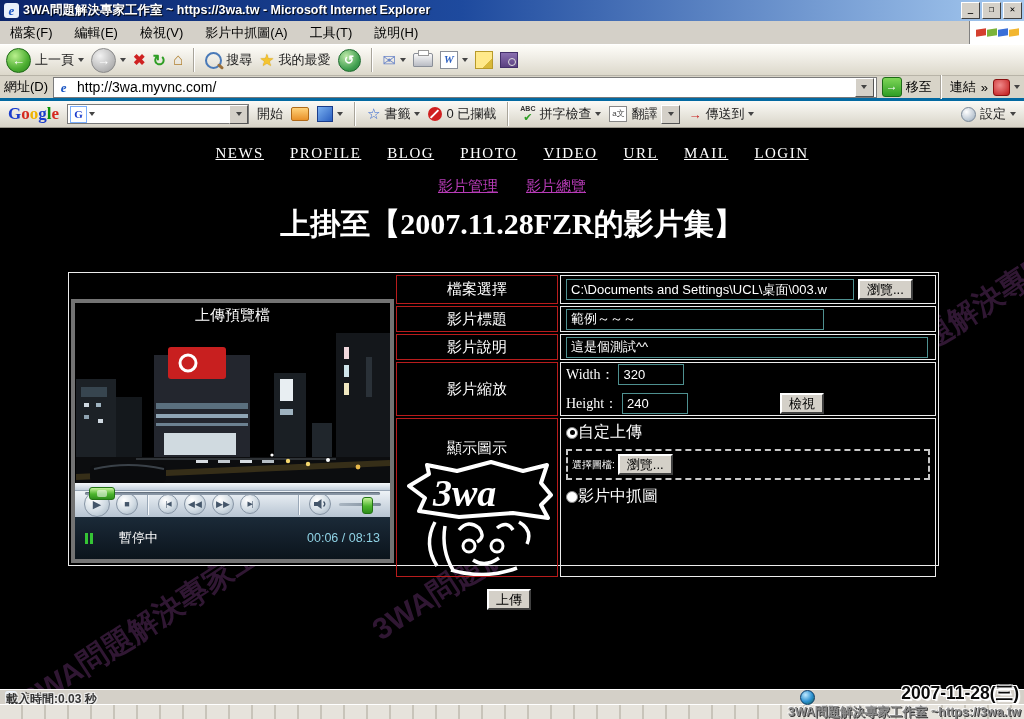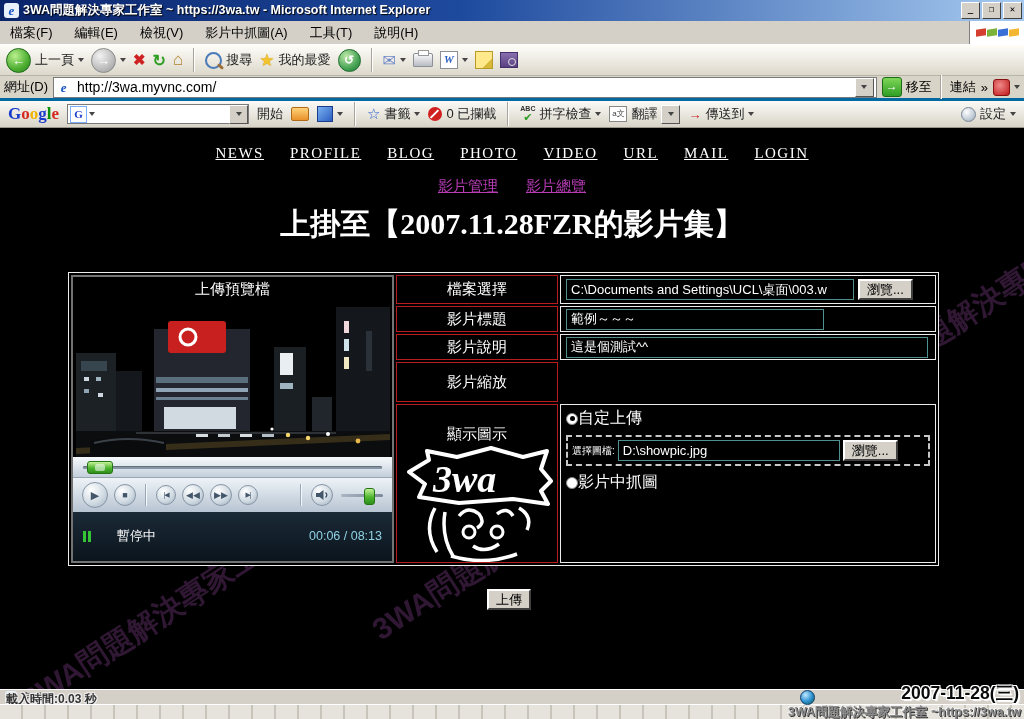--- a/index.html
+++ b/index.html
@@ -89,21 +89,21 @@
   #navlinks{position:absolute;left:0;top:16px;width:100%;text-align:center;}
   #navlinks a{color:#fff;font:15px "Liberation Serif",serif;letter-spacing:1.5px;text-decoration:underline;margin:0 13px;}
   #subnav{position:absolute;left:0;top:49px;width:100%;text-align:center;}
   #subnav a{color:#b83cb8;font:15px "Liberation Serif",serif;text-decoration:underline;margin:0 14px;}
   #pagetitle{position:absolute;left:0;top:76px;width:100%;text-align:center;color:#fff;
     font:bold 30px "Liberation Serif",serif;margin:0;}
 
   
   #maintable{position:absolute;left:68px;top:144px;width:871px;height:294px;box-sizing:border-box;
     border:1px solid #ececec;padding:2px;display:flex;gap:2px;background:#000;}
-  #previewcell{width:328px;box-sizing:border-box;border:2px solid #737373;display:flex;flex-direction:column;}
+  #previewcell{width:328px;box-sizing:border-box;border:4px solid #737373;display:flex;flex-direction:column;margin-top:24px;}
   .ptitle{text-align:center;color:#fff;font:15px "Liberation Serif",serif;padding:3px 0 2px;}
   .vwrap{width:314px;height:156px;margin:0 auto;background:#000;}
   .seekrow{height:21px;background:linear-gradient(#f7fafc,#c3cfdc);border-bottom:1px solid #97a5b5;position:relative;}
   .groove{position:absolute;left:10px;right:10px;top:9px;height:3px;background:#8a97a6;border-radius:2px;box-shadow:inset 0 1px 1px #5f6c7a;}
   .seekthumb{position:absolute;left:14px;top:4px;width:26px;height:13px;border-radius:3px;
     background:linear-gradient(#c6f39a,#4db52e 55%,#2f8f1c);border:1px solid #237514;box-sizing:border-box;}
   .seekthumb::after{content:"";position:absolute;left:7px;top:2px;width:10px;height:7px;background:rgba(255,255,255,.55);border-radius:2px;}
   .ctrlrow{height:35px;background:linear-gradient(#eef3f7,#b7c4d2);display:flex;align-items:center;padding:0 9px;gap:6px;}
   .mbtn{border-radius:50%;background:radial-gradient(circle at 35% 30%,#ffffff,#d2dce4 55%,#9fb0bf);
     border:1px solid #8795a5;color:#44566a;display:flex;align-items:center;justify-content:center;box-sizing:border-box;}
@@ -396,20 +396,28 @@
           </div>
         </div>
         <div class="vrow" style="height:26px">
           <div class="lcell">影片說明</div>
           <div class="rcell">
             <input class="tin" style="width: 352px;" value="這是個測試^^">
           </div>
         </div>
         <div class="vrow" style="height:54px">
           <div class="lcell">影片縮放</div>
+          <div class="rcell" style="flex-wrap:wrap;align-content:center">
+            <span style="font:14px 'Liberation Serif',serif">Width：</span>
+            <input class="tin" style="width: 56px;" value="320">
+            <span style="width:100%"></span>
+            <span style="font:14px 'Liberation Serif',serif">Height：</span>
+            <input class="tin" style="width: 56px;" value="240">
+            <button class="btn3d" style="margin-left:88px">檢視</button>
+          </div>
         </div>
         <div class="vrow" style="flex:1">
           <div class="lcell" style="flex-direction:column;justify-content:flex-start;padding-top:20px">
             <span>顯示圖示</span>
             <svg width="152" height="118" viewBox="0 0 152 118">
               <path d="M8 28 L28 16 L26 7 L56 13 L90 4 L122 13 L146 7 L140 25 L150 37 L140 47 L147 60 L112 55 L58 59 L18 53 L24 40 Z" fill="none" stroke="#fff" stroke-width="4" stroke-linejoin="round"></path>
               <text x="32" y="48" font-size="38" font-style="italic" font-weight="bold" fill="#fff" font-family="'Liberation Serif',serif">3wa</text>
               <path d="M34 64 Q22 86 36 108 M44 68 Q40 92 52 112" stroke="#fff" stroke-width="3.5" fill="none"></path>
               <path d="M58 72 q9 -11 20 -2 q7 9 -2 14 M96 70 q10 -8 16 2" stroke="#fff" stroke-width="3.5" fill="none"></path>
               <circle cx="68" cy="88" r="6" fill="none" stroke="#fff" stroke-width="3"></circle>
@@ -418,21 +426,20 @@
               <path d="M50 112 Q84 122 116 110 M118 64 q14 8 8 22" stroke="#fff" stroke-width="3.5" fill="none"></path>
             </svg>
           </div>
           <div class="rcell" style="flex-direction:column;align-items:flex-start;gap:6px">
             <span style="display:flex;align-items:center;">
               <span class="radio sel"></span>
               <span>自定上傳</span>
             </span>
             <span class="dashgroup">
               <span style="font-size:10px">選擇圖檔:</span>
-              <input class="tin" style="width: 212px;" value="D:\showpic.jpg">
               <button class="btn3d">瀏覽...</button>
             </span>
             <span style="display:flex;align-items:center;">
               <span class="radio"></span>
               <span>影片中抓圖</span>
             </span>
           </div>
         </div>
       </div>
     </div>

